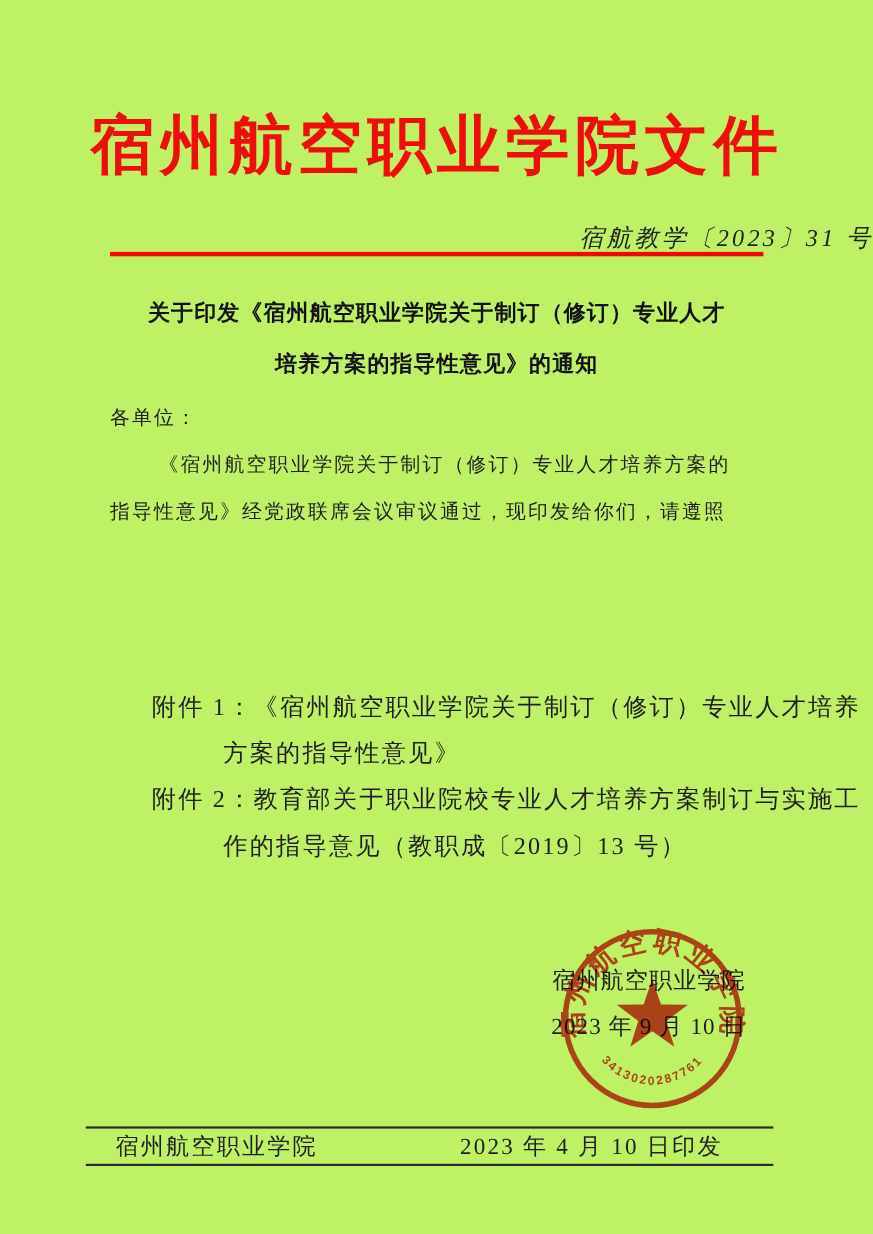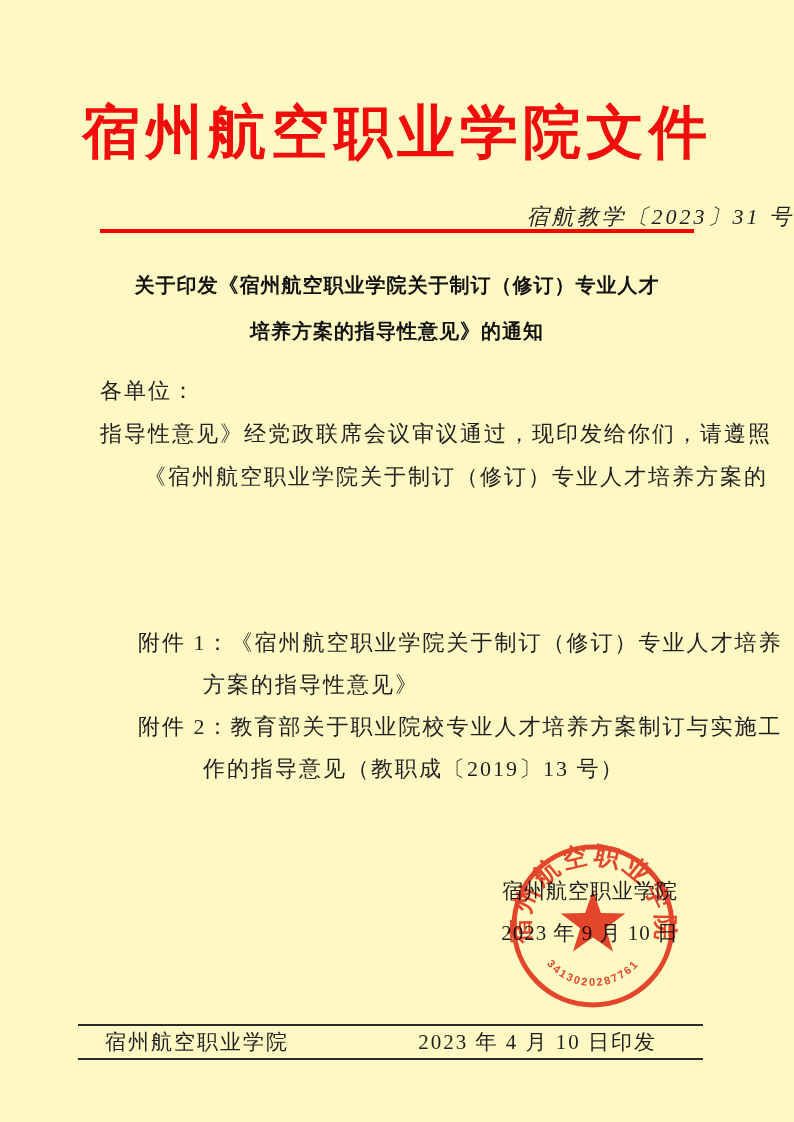--- a/index.html
+++ b/index.html
@@ -1,19 +1,19 @@
 <!DOCTYPE html>
 <html><head>
 <meta charset="utf-8">
 <style>
   html,body{margin:0;padding:0;background:#ffffff;}
   .page{
     position:relative;
     width:794px;height:1122px;
-    background:#fef9c3;
+    background:#bef264;
     overflow:hidden;
     font-family:"Liberation Serif","DejaVu Serif",serif;
     color:#1f1f1f;
   }
   .org-title{
     position:absolute;top:94px;left:0;width:794px;
     text-align:center;
     font-size:58px;font-weight:bold;
     letter-spacing:5px;
     color:#f20d0d;
@@ -35,22 +35,22 @@
   }
   .subject{
     position:absolute;top:262px;left:60px;width:674px;
     text-align:center;
     font-size:20px;font-weight:bold;
     letter-spacing:1px;
     line-height:46px;
     color:#111;
   }
   .body-block{
-    position:absolute;top:369px;left:100px;width:600px;
-    font-size:22px;
+    position:absolute;top:358px;left:100px;width:600px;
+    font-size:18px;
     letter-spacing:2px;
     line-height:43px;
     color:#1f1f1f;
   }
   .body-line{white-space:nowrap;}
   .indent{padding-left:44px;}
   .attachments{
     position:absolute;top:622px;left:138px;width:580px;
     font-size:22px;
     letter-spacing:2px;
@@ -100,22 +100,22 @@
 
   <div class="red-rule"></div>
 
   <div class="subject">
     <div>关于印发《宿州航空职业学院关于制订（修订）专业人才</div>
     <div>培养方案的指导性意见》的通知</div>
   </div>
 
   <div class="body-block">
     <div class="body-line">各单位：</div>
+    <div class="body-line indent">《宿州航空职业学院关于制订（修订）专业人才培养方案的</div>
     <div class="body-line">指导性意见》经党政联席会议审议通过，现印发给你们，请遵照</div>
-    <div class="body-line indent">《宿州航空职业学院关于制订（修订）专业人才培养方案的</div>
   </div>
 
   <div class="attachments">
     <div class="att-row">
       <span>附件 1：</span><span>《宿州航空职业学院关于制订（修订）专业人才培养</span>
     </div>
     <div class="att-cont">方案的指导性意见》</div>
     <div class="att-row">
       <span>附件 2：</span><span>教育部关于职业院校专业人才培养方案制订与实施工</span>
     </div>

